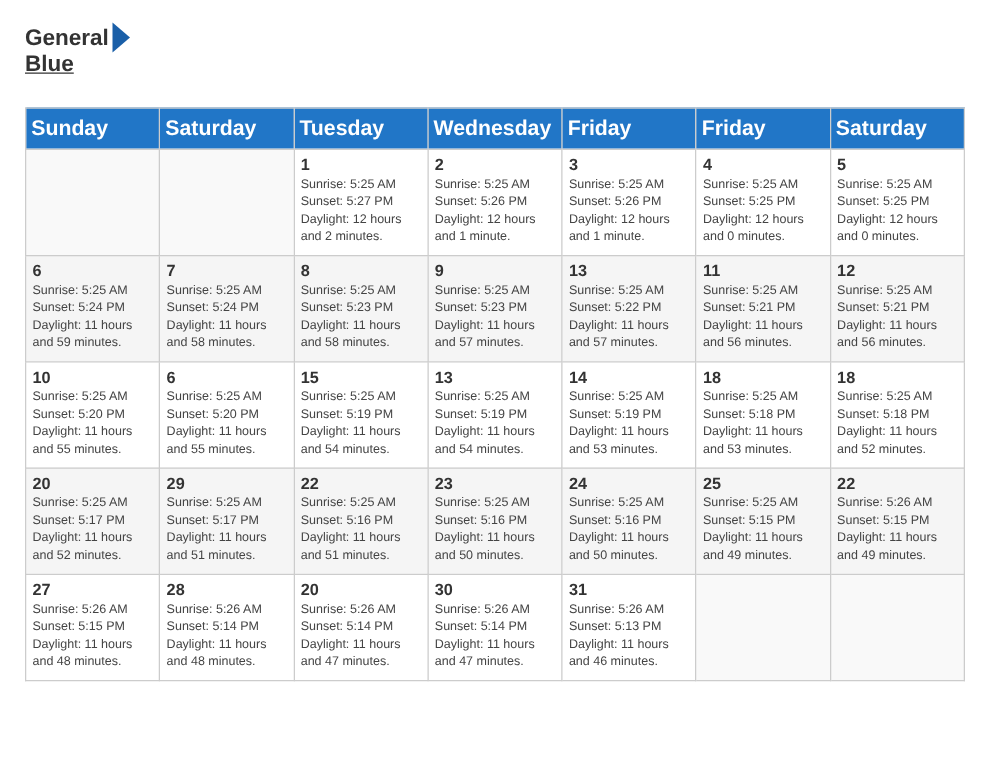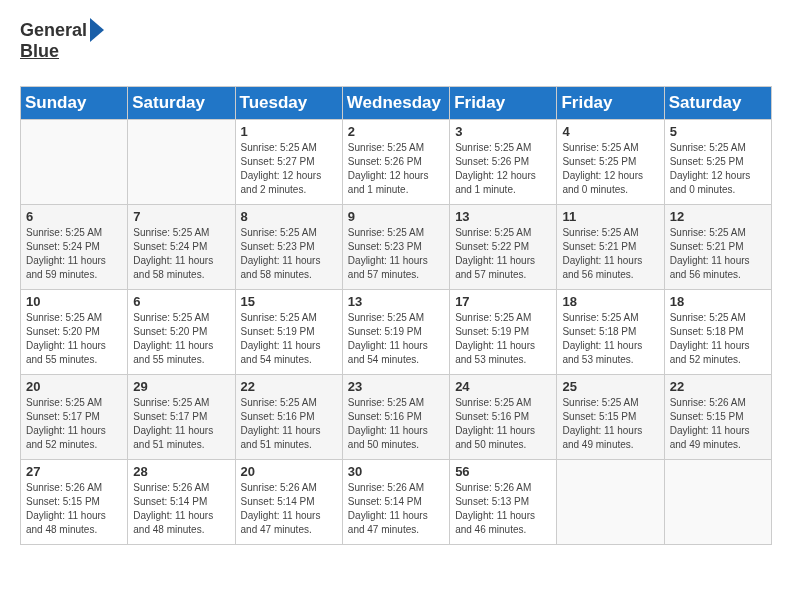--- a/index.html
+++ b/index.html
@@ -189,21 +189,21 @@
         </td>
         <td>
           <span class="day-number">15</span>
           <div class="day-info">Sunrise: 5:25 AM<br>Sunset: 5:19 PM<br>Daylight: 11 hours and 54 minutes.</div>
         </td>
         <td>
           <span class="day-number">13</span>
           <div class="day-info">Sunrise: 5:25 AM<br>Sunset: 5:19 PM<br>Daylight: 11 hours and 54 minutes.</div>
         </td>
         <td>
-          <span class="day-number">17</span>
+          <span class="day-number">14</span>
           <div class="day-info">Sunrise: 5:25 AM<br>Sunset: 5:19 PM<br>Daylight: 11 hours and 53 minutes.</div>
         </td>
         <td>
           <span class="day-number">18</span>
           <div class="day-info">Sunrise: 5:25 AM<br>Sunset: 5:18 PM<br>Daylight: 11 hours and 53 minutes.</div>
         </td>
         <td>
           <span class="day-number">18</span>
           <div class="day-info">Sunrise: 5:25 AM<br>Sunset: 5:18 PM<br>Daylight: 11 hours and 52 minutes.</div>
         </td>
@@ -249,20 +249,20 @@
         </td>
         <td>
           <span class="day-number">20</span>
           <div class="day-info">Sunrise: 5:26 AM<br>Sunset: 5:14 PM<br>Daylight: 11 hours and 47 minutes.</div>
         </td>
         <td>
           <span class="day-number">30</span>
           <div class="day-info">Sunrise: 5:26 AM<br>Sunset: 5:14 PM<br>Daylight: 11 hours and 47 minutes.</div>
         </td>
         <td>
-          <span class="day-number">56</span>
+          <span class="day-number">31</span>
           <div class="day-info">Sunrise: 5:26 AM<br>Sunset: 5:13 PM<br>Daylight: 11 hours and 46 minutes.</div>
         </td>
         <td class="empty"></td>
         <td class="empty"></td>
       </tr>
     </tbody>
 </table>
 
 </body></html>

